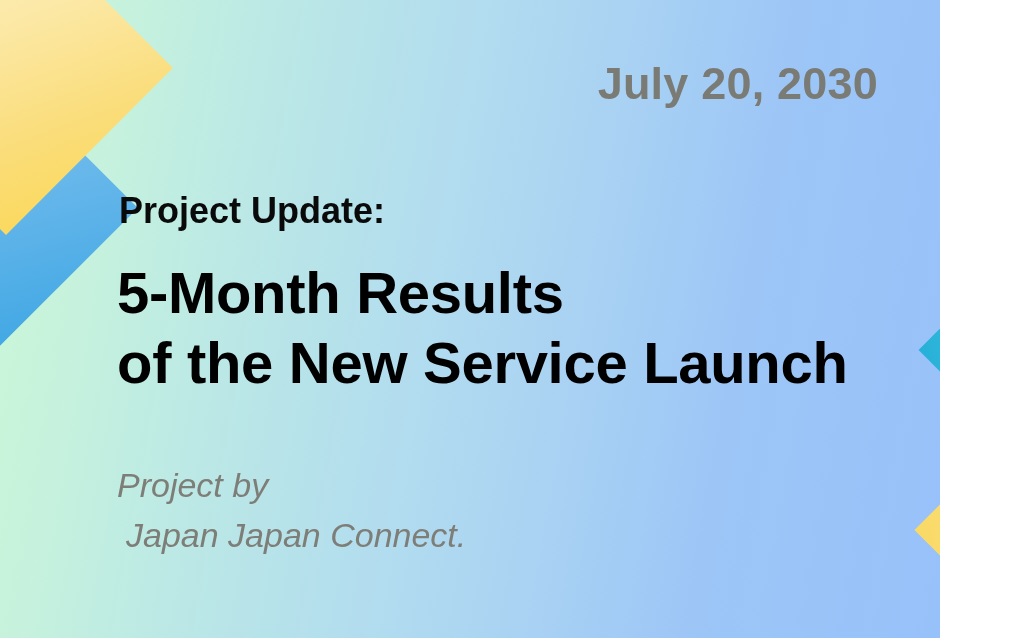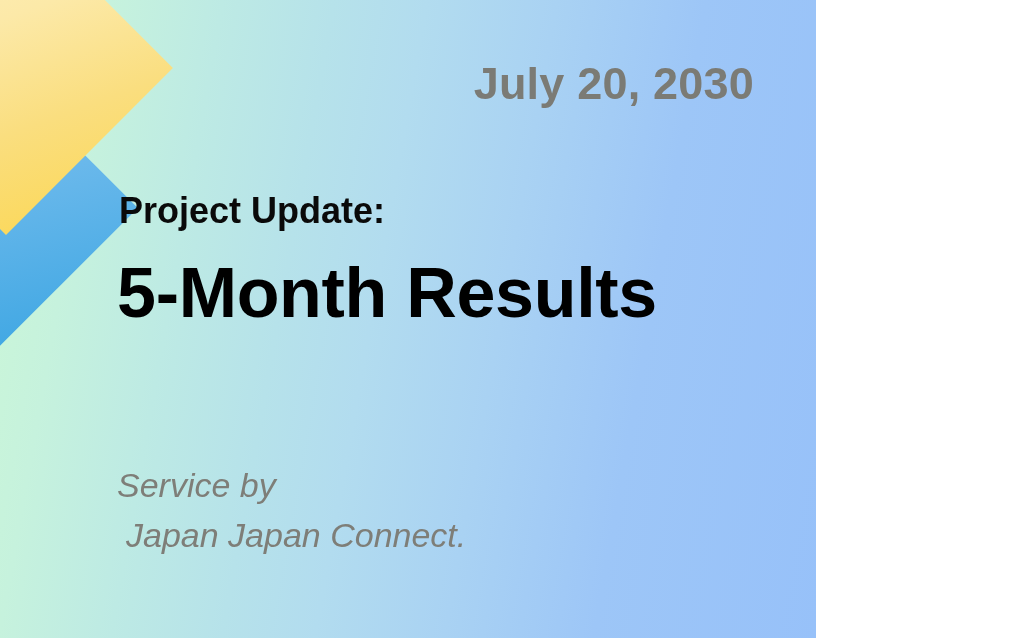--- a/index.html
+++ b/index.html
@@ -2,21 +2,21 @@
 <html><head>
 <meta charset="utf-8">
 <style>
   html, body {
     margin: 0;
     padding: 0;
     background: #ffffff;
   }
   #slide {
     position: relative;
-    width: 816px;
+    width: 940px;
     height: 638px;
     overflow: hidden;
     font-family: "Liberation Sans", sans-serif;
     background:
       linear-gradient(100deg,
         #ccf8d6 0%,
         #c6f2dd 12%,
         #bdeae4 24%,
         #b6e2ea 36%,
         #b2dcef 46%,
@@ -85,21 +85,21 @@
     white-space: nowrap;
     z-index: 5;
   }
   #headline-block {
     position: absolute;
     left: 117px;
     top: 258px;
     z-index: 5;
   }
   #headline-block .hl-line {
-    font-size: 70px;
+    font-size: 58px;
     font-weight: bold;
     color: #000000;
     line-height: 70px;
     white-space: nowrap;
     letter-spacing: -0.3px;
   }
   #credit-block {
     position: absolute;
     left: 117px;
     top: 460px;
@@ -125,20 +125,21 @@
   <div class="diamond" id="diamond-yellow-left"></div>
   <div class="diamond" id="diamond-yellow-right"></div>
   <div class="diamond" id="diamond-cyan-right"></div>
 
   <div id="date-text">July 20, 2030</div>
 
   <div id="eyebrow-text">Project Update:</div>
 
   <div id="headline-block">
     <div class="hl-line">5-Month Results</div>
+    <div class="hl-line">of the New Service Launch</div>
   </div>
 
   <div id="credit-block">
-    <div class="cr-line">Service by</div>
+    <div class="cr-line">Project by</div>
     <div class="cr-line indent">Japan Japan Connect.</div>
   </div>
 
 </div>
 
 </body></html>

